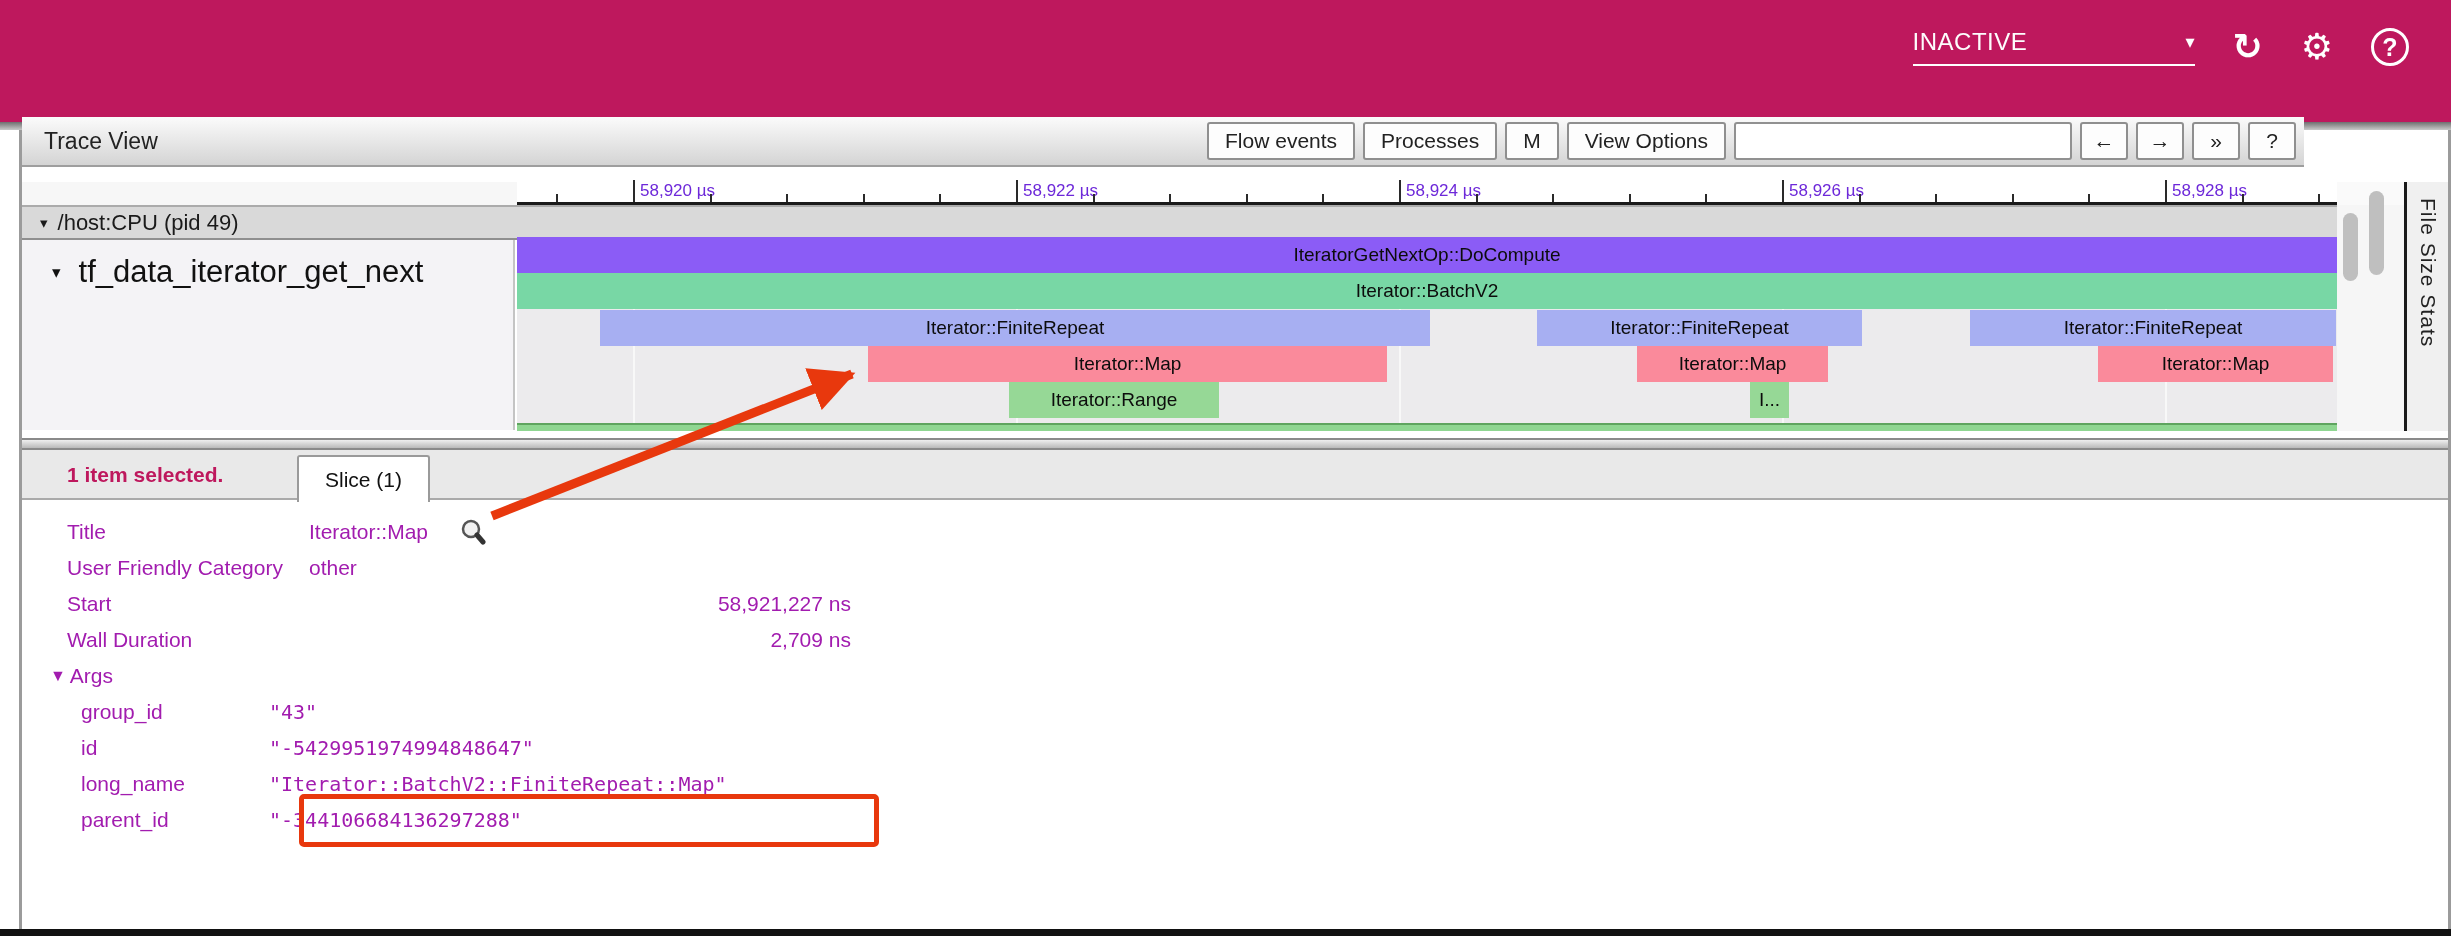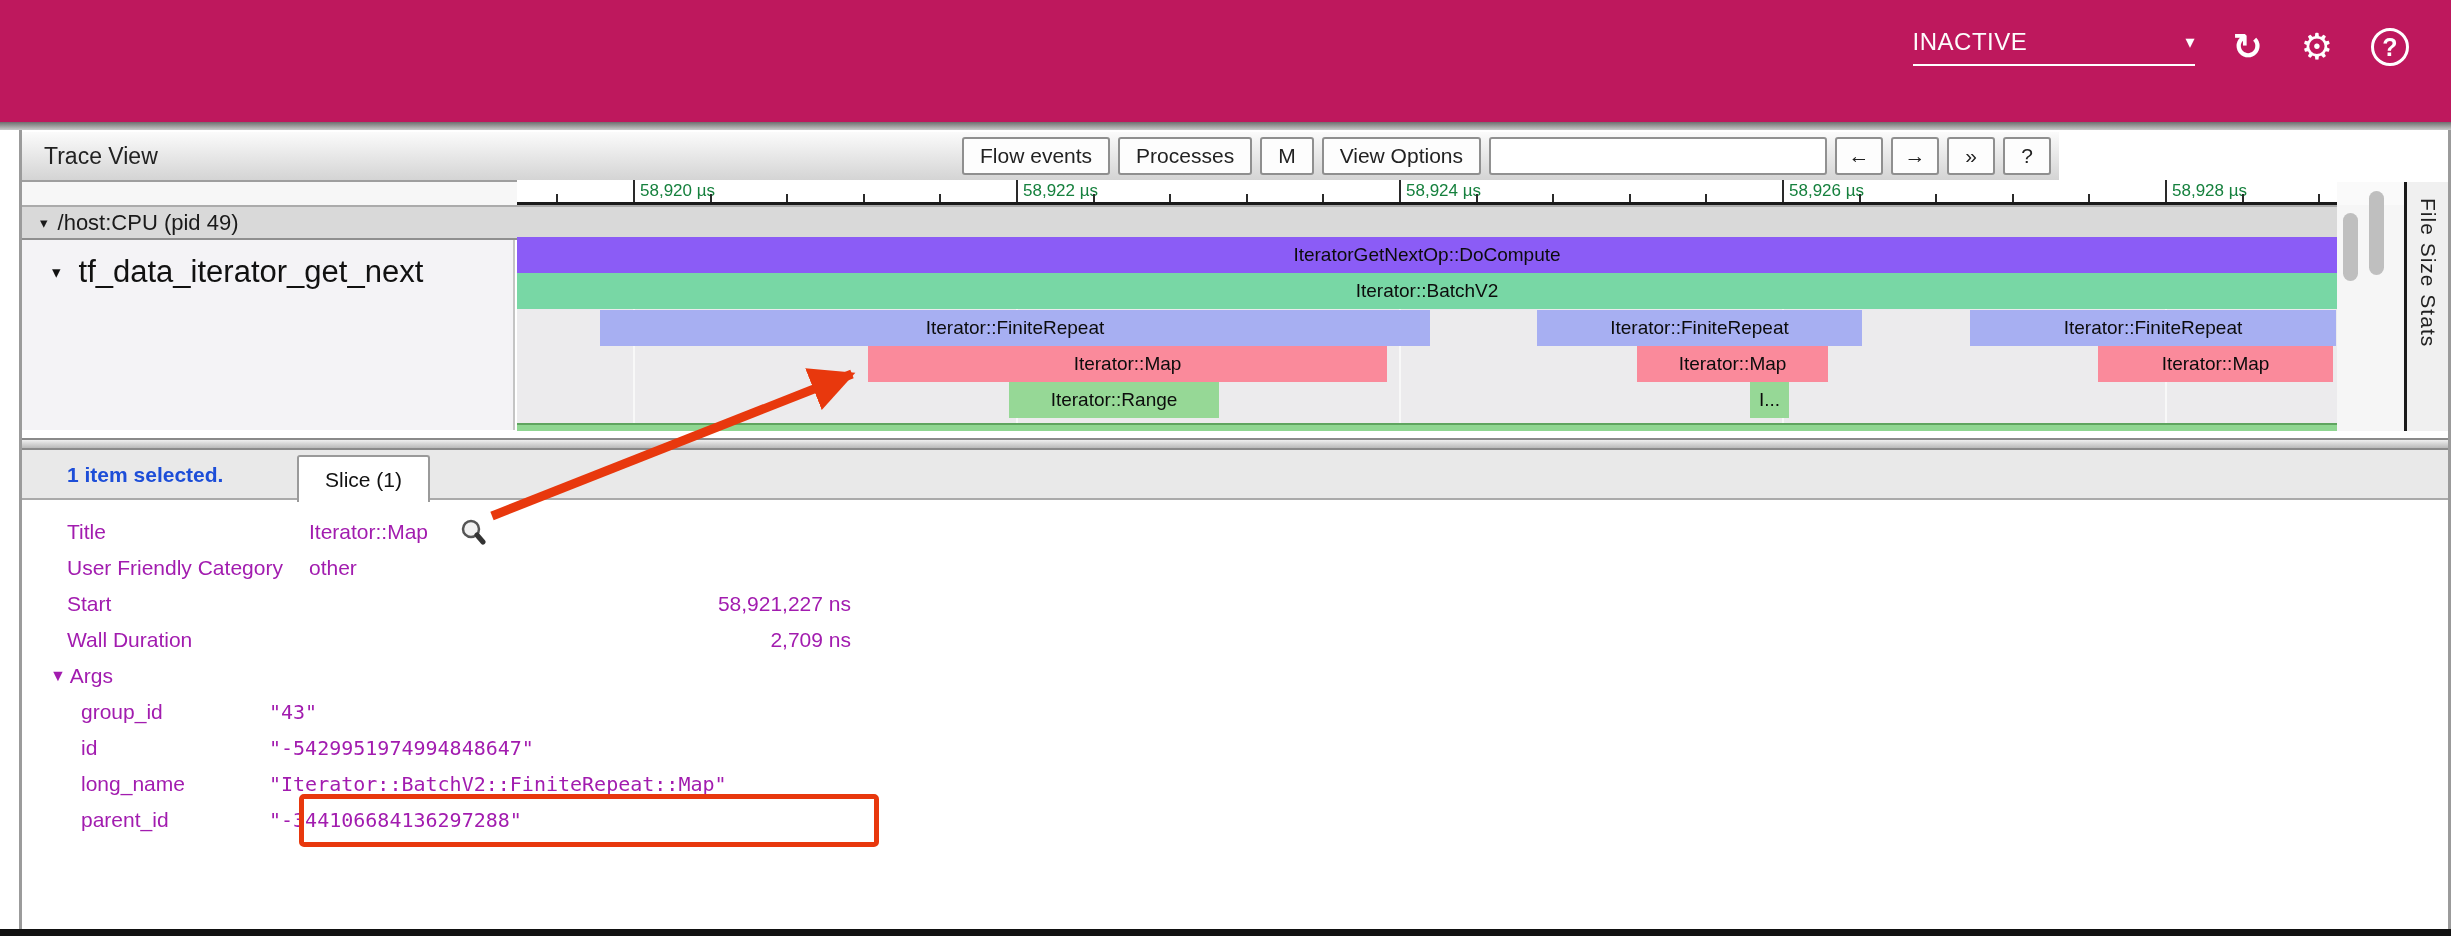--- a/index.html
+++ b/index.html
@@ -18,39 +18,39 @@
       align-items:center; justify-content:center; font-size:25px; font-weight:bold; color:#fff; cursor:pointer; }
   .chrome-line { position:absolute; left:0; top:122px; width:2451px; height:8px;
       background:linear-gradient(#6f6f6f,#c9c9c9); }
 
   
   .win-border-left  { position:absolute; left:19px;  top:130px; width:3px; height:799px; background:#9b9b9b; }
   .win-border-right { position:absolute; left:2448px; top:130px; width:3px; height:799px; background:#9b9b9b; }
   .bottom-bar { position:absolute; left:0; top:929px; width:2451px; height:7px; background:#111; }
 
   
-  .toolbar { position:absolute; left:22px; top:132px; width:2037px; height:50px;
+  .toolbar { position:absolute; left:22px; top:117px; width:2282px; height:50px;
       background:linear-gradient(#fbfbfb,#d4d4d4); border-bottom:2px solid #9e9e9e;
       display:flex; align-items:center; }
   .toolbar-title { font-size:23px; color:#222; margin-left:22px; }
   .toolbar-spacer { flex:1; }
   .tbtn { height:38px; background:#fdfdfd; border:2px solid #8f8f8f; border-radius:3px;
       font-size:21px; color:#222; display:flex; align-items:center; justify-content:center;
       padding:0 16px; margin-right:8px; cursor:pointer; white-space:nowrap; }
   .tsearch { width:338px; height:38px; background:#fff; border:2px solid #919191; border-radius:3px;
       margin-right:8px; font-size:20px; padding:0 8px; color:#222; }
   .tbtn.nav { width:48px; padding:0; }
 
   
   .ruler-left-bg { position:absolute; left:22px; top:182px; width:495px; height:23px; background:#f7f7f7; }
   .ruler { position:absolute; left:517px; top:180px; width:1820px; height:25px; background:#fff;
       border-bottom:3px solid #1a1a1a; overflow:hidden; cursor:ew-resize; }
   .tick-major { position:absolute; top:0; width:2px; height:25px; background:#2a2a2a; }
   .tick-minor { position:absolute; bottom:0; width:2px; height:8px; background:#2a2a2a; }
-  .tick-label { position:absolute; top:1px; font-size:17px; color:#15803d; white-space:nowrap; }
+  .tick-label { position:absolute; top:1px; font-size:17px; color:#6d28d9; white-space:nowrap; }
   .ruler-right-bg { position:absolute; left:2337px; top:182px; width:67px; height:23px; background:#fafafa; }
 
   
   .proc-bar { position:absolute; left:22px; top:205px; width:2382px; height:35px; background:#d9d9d9;
       border-top:2px solid #ababab; border-bottom:2px solid #8f8f8f; display:flex; align-items:center; }
   .proc-label { font-size:22px; color:#1a1a1a; margin-left:18px; display:flex; align-items:center; gap:10px; }
   .proc-label .tri { font-size:15px; }
   .proc-close { position:absolute; right:28px; top:2px; font-size:23px; color:#222; cursor:pointer;
       width:34px; text-align:center; }
 
@@ -74,21 +74,21 @@
   .file-tab span { writing-mode:vertical-rl; font-size:21px; color:#222; margin-top:16px; letter-spacing:1px; }
 
   
   .splitter { position:absolute; left:22px; top:438px; width:2426px; height:12px;
       background:linear-gradient(#efefef,#b9b9b9); border-top:2px solid #8a8a8a;
       border-bottom:2px solid #8a8a8a; cursor:row-resize; }
 
   
   .sel-bar { position:absolute; left:22px; top:450px; width:2426px; height:50px; background:#e9e9e9;
       border-bottom:2px solid #aaa; }
-  .sel-text { position:absolute; left:45px; top:13px; font-size:21px; font-weight:bold; color:#1d4ed8; }
+  .sel-text { position:absolute; left:45px; top:13px; font-size:21px; font-weight:bold; color:#be185d; }
   .sel-tab { position:absolute; left:275px; top:5px; width:133px; height:47px; background:#fff;
       border:2px solid #9a9a9a; border-bottom:none; border-radius:3px 3px 0 0; z-index:3;
       display:flex; align-items:center; justify-content:center; font-size:21px; color:#111; cursor:pointer; }
 
   
   .details { position:absolute; left:22px; top:500px; width:2426px; height:429px; background:#fff;
       padding-top:14px; }
   .drow { display:flex; align-items:center; height:36px; font-size:21px; color:#a21caf; }
   .dlabel { padding-left:45px; width:287px; flex:none; }
   .dlabel.arg { padding-left:59px; width:247px; }

